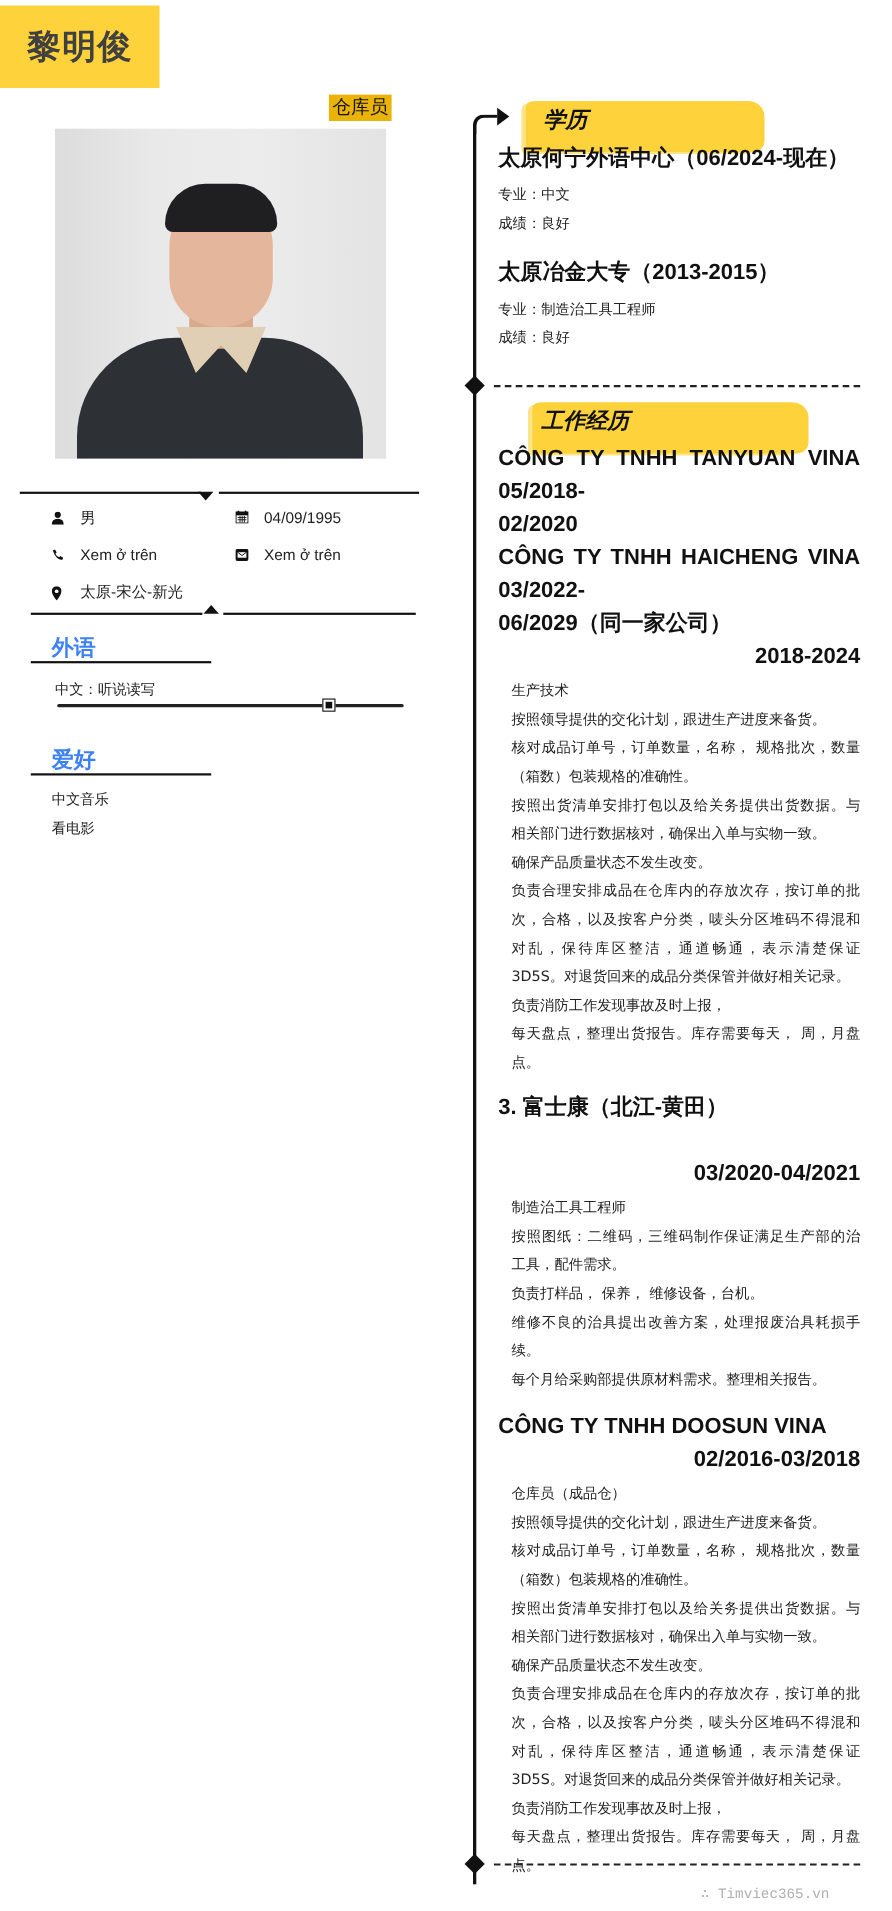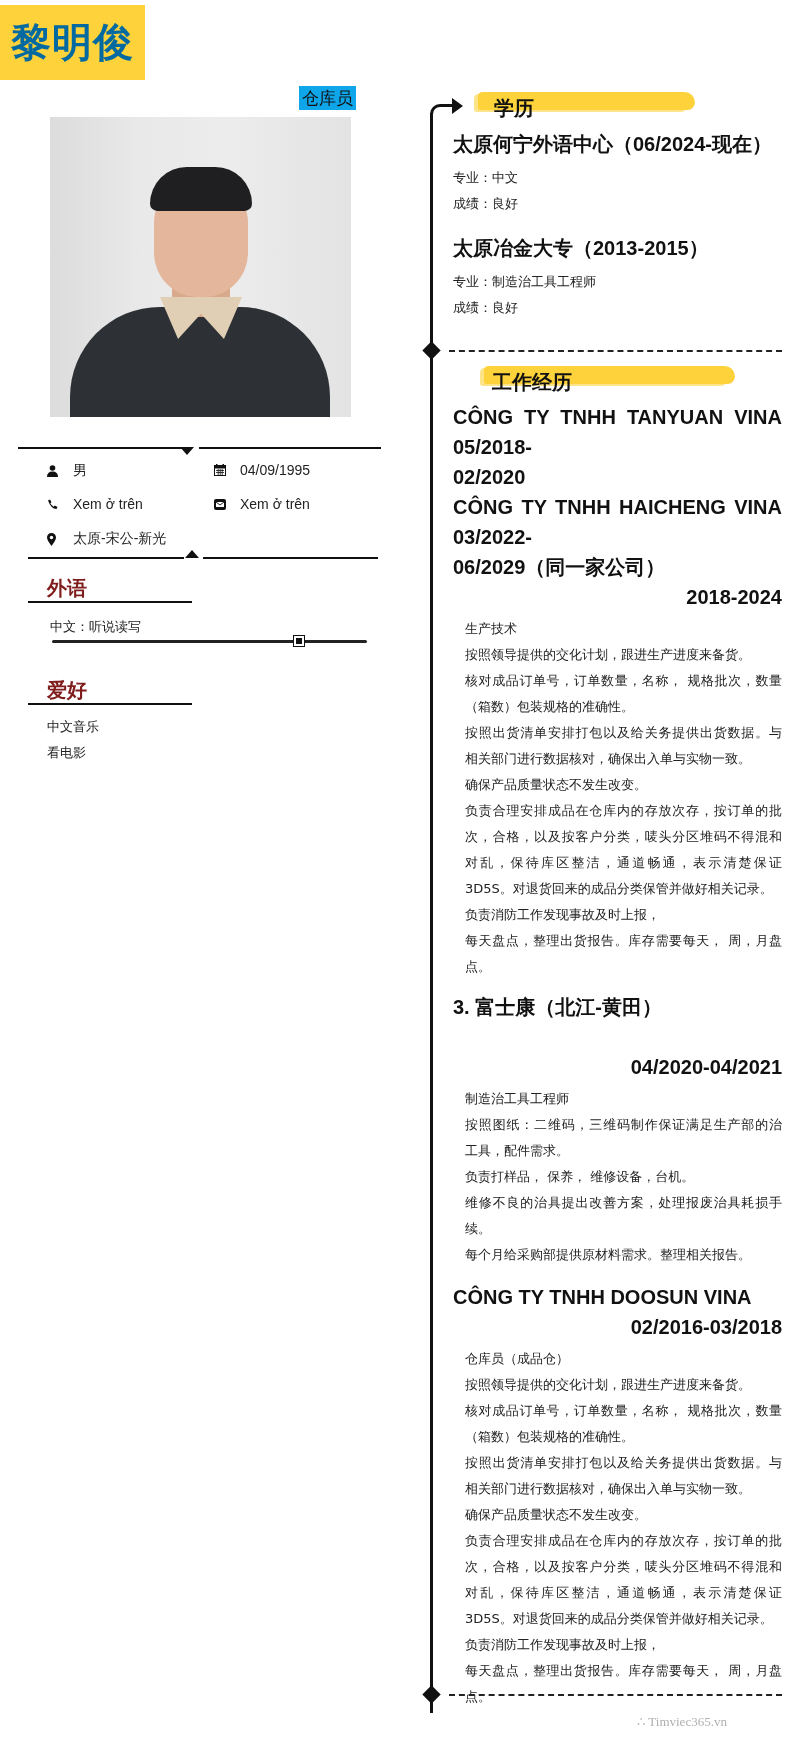--- a/index.html
+++ b/index.html
@@ -1,67 +1,67 @@
 <!DOCTYPE html>
 <html><head>
 <meta charset="utf-8">
 <style>
   * { box-sizing: border-box; margin: 0; padding: 0; }
   html, body { width: 811px; height: 1737px; background: #ffffff; overflow: hidden; }
   body { position: relative; font-family: "DejaVu Sans", "Liberation Sans", sans-serif; color: #1a1a1a; }
 
   .name-box { position: absolute; left: 0; top: 5px; width: 145px; height: 75px; background: #fdd23a; display: flex; align-items: center; justify-content: center; }
-  .name-box span { font-size: 40px; font-weight: bold; color: #0369a1; letter-spacing: 1px; }
-
-  .job-title { position: absolute; left: 299px; top: 86px; background: #0ea5e9; padding: 1px 3px; font-size: 17px; color: #111; line-height: 22px; }
+  .name-box span { font-size: 31px; font-weight: bold; color: #404040; letter-spacing: 1px; }
+
+  .job-title { position: absolute; left: 299px; top: 86px; background: #eab308; padding: 1px 3px; font-size: 17px; color: #111; line-height: 22px; }
 
   .photo { position: absolute; left: 50px; top: 117px; width: 301px; height: 300px; background: linear-gradient(90deg, #dcdcdc 0%, #e9e9e9 30%, #ececec 60%, #e3e3e3 100%); overflow: hidden; }
   .photo .shirt { position: absolute; left: 20px; bottom: 0; width: 260px; height: 110px; background: #2d3136; border-radius: 90px 90px 0 0; }
   .photo .collar { position: absolute; left: 110px; bottom: 78px; width: 82px; height: 42px; background: #e0cfb4; clip-path: polygon(0 0, 100% 0, 78% 100%, 50% 40%, 22% 100%); }
   .photo .neck { position: absolute; left: 122px; bottom: 100px; width: 58px; height: 40px; background: #d9a98c; border-radius: 0 0 20px 20px; }
   .photo .head { position: absolute; left: 104px; top: 60px; width: 94px; height: 120px; background: #e4b79c; border-radius: 46px 46px 44px 44px; }
   .photo .hair { position: absolute; left: 100px; top: 50px; width: 102px; height: 44px; background: #1f1f22; border-radius: 50px 50px 10px 10px; }
 
   .hr-top { position: absolute; top: 447px; height: 2px; background: #111; }
   .tri-down { position: absolute; left: 180px; top: 447px; width: 0; height: 0; border-left: 7px solid transparent; border-right: 7px solid transparent; border-top: 8px solid #111; }
   .tri-up { position: absolute; left: 185px; top: 550px; width: 0; height: 0; border-left: 7px solid transparent; border-right: 7px solid transparent; border-bottom: 8px solid #111; }
   .hr-bot { position: absolute; top: 557px; height: 2px; background: #111; }
 
   .info-item { position: absolute; display: flex; align-items: center; font-family: "Liberation Sans", sans-serif; font-size: 14px; color: #222; }
   .info-item .ico { width: 26px; display: inline-flex; justify-content: flex-start; }
   .info-item .txt { margin-left: 0; }
 
-  .sec-title { position: absolute; font-size: 20px; font-weight: bold; color: #7f1d1d; }
+  .sec-title { position: absolute; font-size: 20px; font-weight: bold; color: #3b82f6; }
   .sec-line { position: absolute; height: 2px; background: #111; }
 
   .lang-label { position: absolute; left: 50px; top: 618px; font-size: 13px; color: #222; }
   .lang-bar { position: absolute; left: 52px; top: 640px; width: 315px; height: 3px; background: #222; border-radius: 2px; }
   .lang-knob { position: absolute; left: 293px; top: 635px; width: 12px; height: 12px; background: #fff; border: 1px solid #111; }
   .lang-knob::after { content: ""; position: absolute; left: 2px; top: 2px; width: 6px; height: 6px; background: #111; }
 
   .hobby { position: absolute; left: 47px; font-size: 13px; color: #222; }
 
   
   .tl-line { position: absolute; left: 430px; top: 113px; width: 3px; height: 1600px; background: #111; }
   .tl-curve { position: absolute; left: 430px; top: 104px; width: 22px; height: 18px; border-top: 3px solid #111; border-left: 3px solid #111; border-top-left-radius: 10px; }
   .tl-arrow { position: absolute; left: 452px; top: 98px; width: 0; height: 0; border-top: 8px solid transparent; border-bottom: 8px solid transparent; border-left: 11px solid #111; }
   .diamond { position: absolute; width: 13px; height: 13px; background: #111; transform: rotate(45deg); }
   .dash { position: absolute; left: 449px; width: 333px; height: 0; border-top: 2px dashed #222; }
 
-  .brush { position: absolute; height: 18px; background: #fdd23a; border-radius: 6px 14px 10px 4px; box-shadow: 3px 0 0 #fdd23a, -4px 2px 0 rgba(253,210,58,0.6); }
+  .brush { position: absolute; height: 46px; background: #fdd23a; border-radius: 6px 14px 10px 4px; box-shadow: 3px 0 0 #fdd23a, -4px 2px 0 rgba(253,210,58,0.6); font-style: italic; }
   .brush span { position: absolute; top: 3px; font-size: 20px; font-weight: bold; color: #111; }
 
   .r-col { position: absolute; left: 453px; width: 329px; font-size: 13px; color: #222; }
   .r-bold { font-family: "Liberation Sans", sans-serif; font-weight: bold; font-size: 20px; color: #111; }
   .r-line { line-height: 26px; }
   .justify { text-align: justify; text-align-last: justify; }
   .right { text-align: right; }
   .para p { line-height: 26px; font-size: 13px; margin-left: 12px; }
 
-  .watermark { position: absolute; left: 637px; top: 1714px; font-family: Liberation Serif, serif; font-size: 13px; color: #b0b0b0; }
+  .watermark { position: absolute; left: 637px; top: 1714px; font-family: Liberation Mono, monospace; font-size: 13px; color: #b0b0b0; }
 </style>
 </head>
 <body>
 
 <div class="name-box">
   <span>黎明俊</span>
 </div>
 <div class="job-title">仓库员</div>
 
 <div class="photo">
@@ -189,21 +189,21 @@
     <p class="justify">对乱，保待库区整洁，通道畅通，表示清楚保证</p>
     <p>3D5S。对退货回来的成品分类保管并做好相关记录。</p>
     <p>负责消防工作发现事故及时上报，</p>
     <p class="justify">每天盘点，整理出货报告。库存需要每天， 周，月盘</p>
     <p>点。</p>
   </div>
 
   <div style="height:12px"></div>
   <div class="r-bold" style="line-height:30px;">3. 富士康（北江-黄田）</div>
   <div style="height:30px"></div>
-  <div class="r-bold right" style="line-height:30px;">04/2020-04/2021</div>
+  <div class="r-bold right" style="line-height:30px;">03/2020-04/2021</div>
   <div style="height:4px"></div>
   <div class="para">
     <p>制造治工具工程师</p>
     <p class="justify">按照图纸：二维码，三维码制作保证满足生产部的治</p>
     <p>工具，配件需求。</p>
     <p>负责打样品， 保养， 维修设备，台机。</p>
     <p class="justify">维修不良的治具提出改善方案，处理报废治具耗损手</p>
     <p>续。</p>
     <p>每个月给采购部提供原材料需求。整理相关报告。</p>
   </div>

